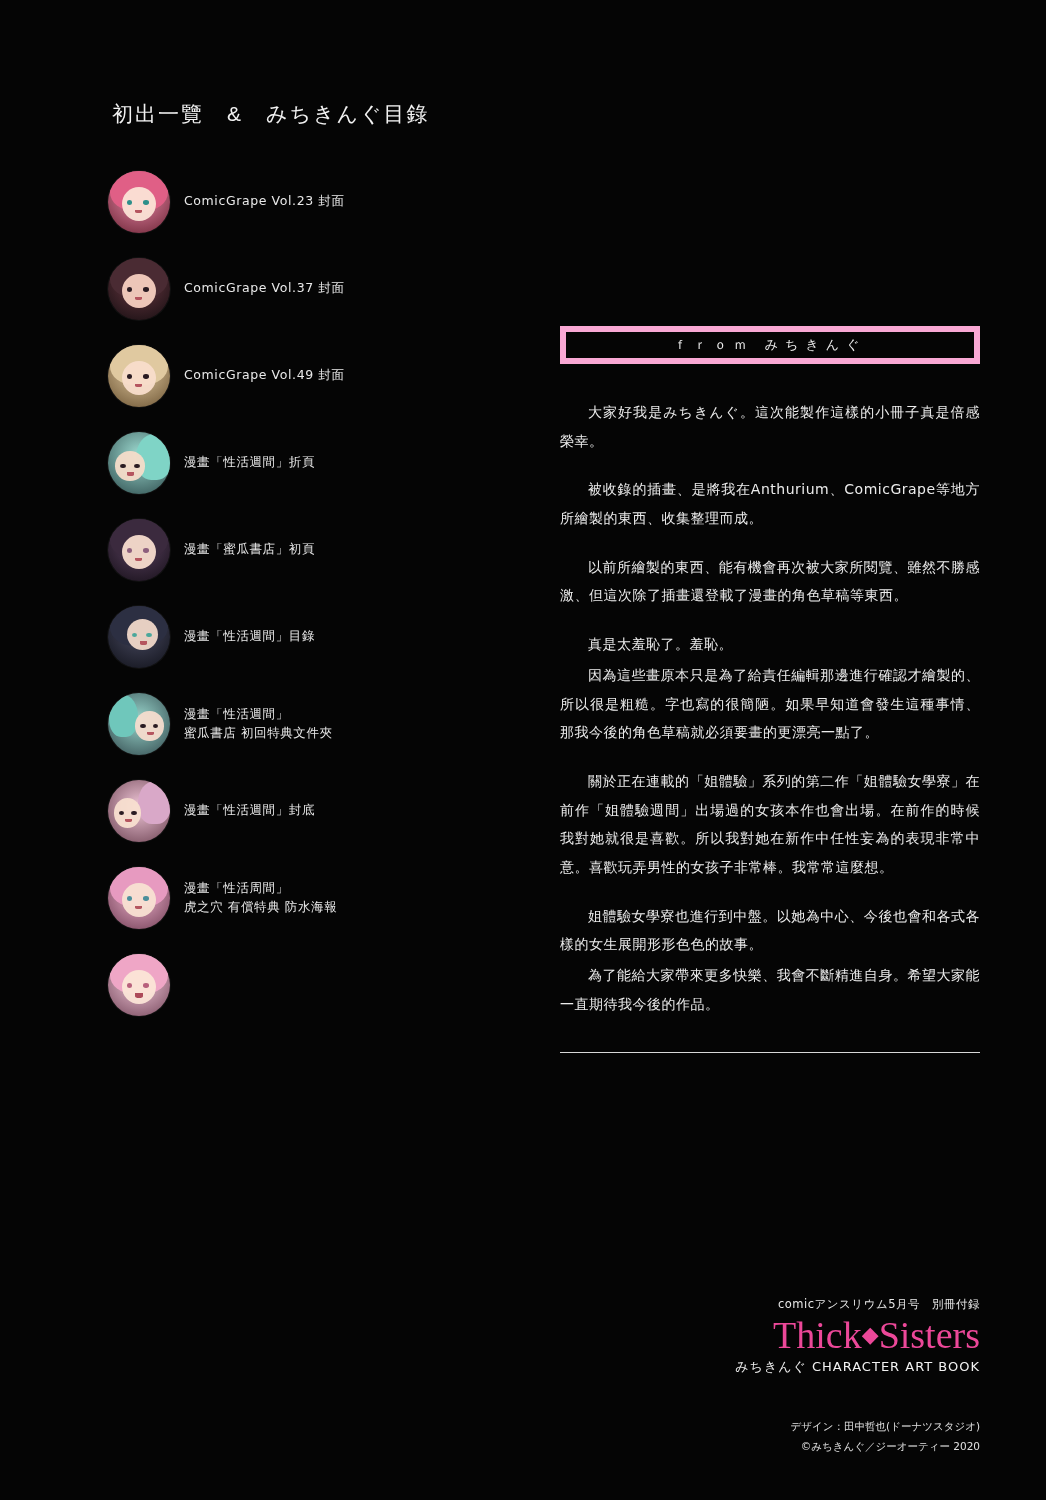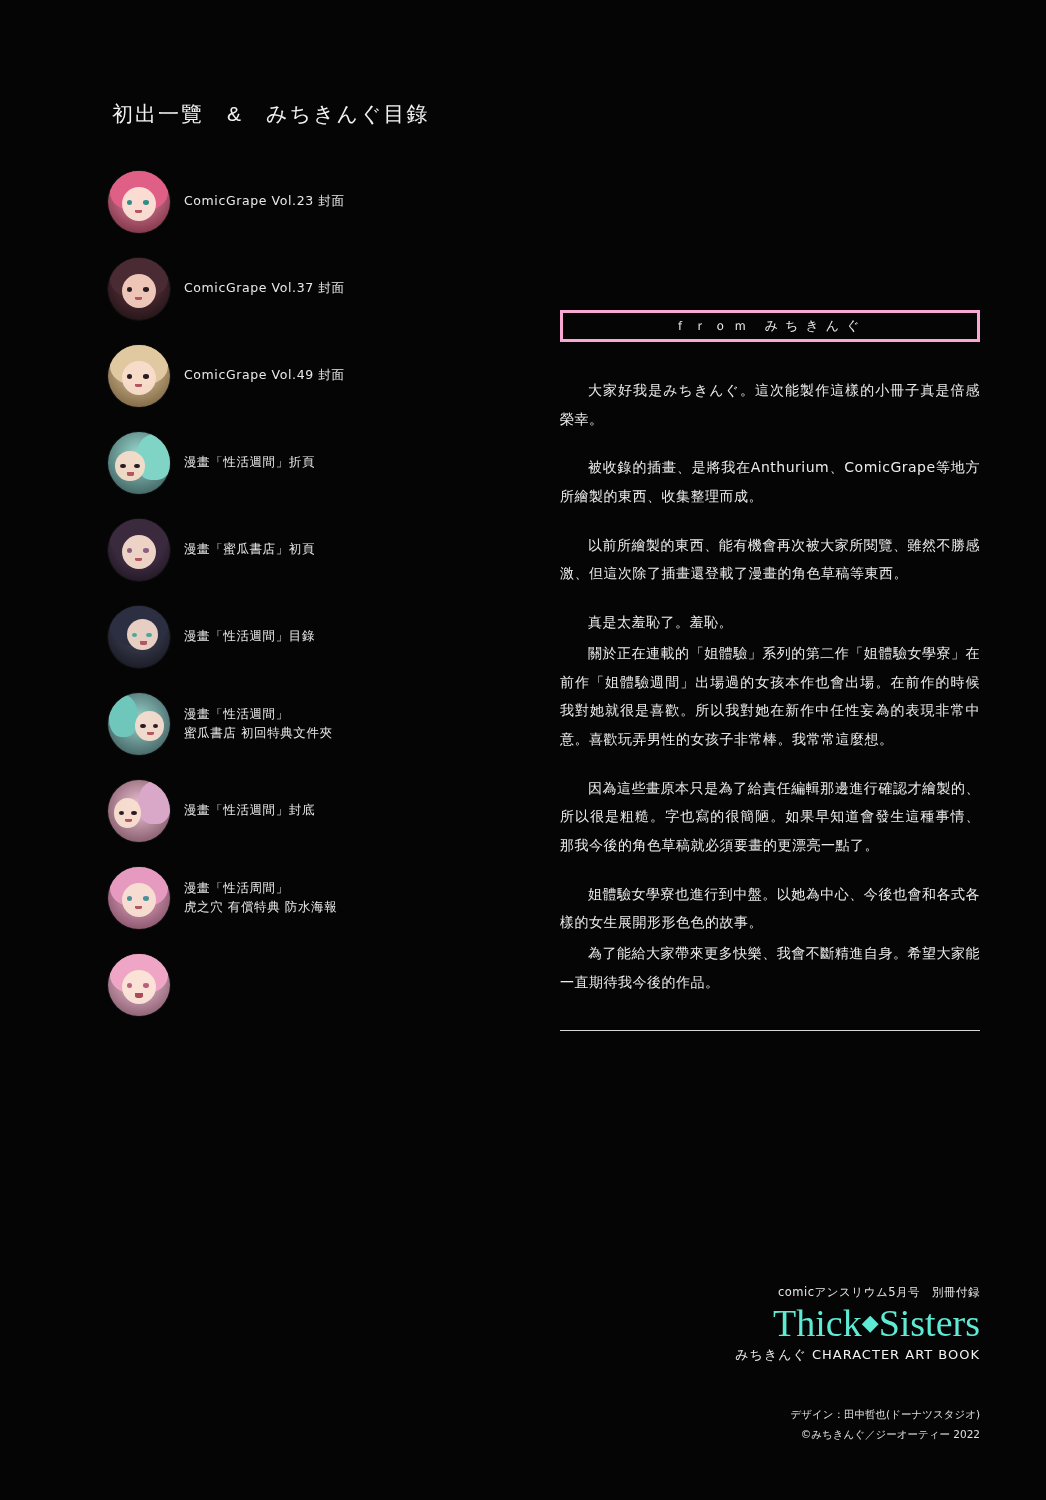--- a/index.html
+++ b/index.html
@@ -109,29 +109,30 @@
   }
 
   
   .right-col {
     position: absolute;
     left: 560px;
     top: 310px;
     width: 420px;
   }
   .from-box {
-    border: 3px solid #f9a8d4;
+    border: 6px solid #f9a8d4;
     height: 26px;
     line-height: 26px;
     text-align: center;
     font-size: 13px;
     letter-spacing: 7px;
     color: #f0f0f0;
     margin-bottom: 34px;
     font-family: "DejaVu Sans", sans-serif;
+    margin-top: 16px;
   }
   .para {
     font-size: 14px;
     line-height: 2.05;
     color: #ececec;
     margin: 0 0 20px 0;
     text-indent: 2em;
     letter-spacing: 0.5px;
     font-family: "DejaVu Sans", sans-serif;
     text-align: justify;
@@ -150,26 +151,27 @@
     left: 560px;
     top: 1285px;
     width: 420px;
     text-align: right;
   }
   .colophon .sup {
     font-size: 11.5px;
     color: #e8e8e8;
     letter-spacing: 0.5px;
     font-family: "DejaVu Sans", sans-serif;
+    margin-top: 12px;
   }
   .logo {
     font-family: "Liberation Serif", serif;
     font-size: 38px;
     letter-spacing: 0px;
-    color: #5eead4;
+    color: #ec4899;
     margin: 4px 0 2px 0;
     line-height: 1.05;
     white-space: nowrap;
   }
   .logo .dot {
     font-size: 22px;
     vertical-align: 6px;
   }
   .logo-sub {
     font-size: 13px;
@@ -320,29 +322,29 @@
 
   </div>
 
   <div class="right-col">
     <div class="from-box">ｆｒｏｍ みちきんぐ</div>
 
     <p class="para">大家好我是みちきんぐ。這次能製作這樣的小冊子真是倍感榮幸。</p>
     <p class="para">被收錄的插畫、是將我在Anthurium、ComicGrape等地方所繪製的東西、收集整理而成。</p>
     <p class="para">以前所繪製的東西、能有機會再次被大家所閱覽、雖然不勝感激、但這次除了插畫還登載了漫畫的角色草稿等東西。</p>
     <p class="para tight">真是太羞恥了。羞恥。</p>
+    <p class="para">因為這些畫原本只是為了給責任編輯那邊進行確認才繪製的、所以很是粗糙。字也寫的很簡陋。如果早知道會發生這種事情、那我今後的角色草稿就必須要畫的更漂亮一點了。</p>
     <p class="para">關於正在連載的「姐體驗」系列的第二作「姐體驗女學寮」在前作「姐體驗週間」出場過的女孩本作也會出場。在前作的時候我對她就很是喜歡。所以我對她在新作中任性妄為的表現非常中意。喜歡玩弄男性的女孩子非常棒。我常常這麼想。</p>
-    <p class="para">因為這些畫原本只是為了給責任編輯那邊進行確認才繪製的、所以很是粗糙。字也寫的很簡陋。如果早知道會發生這種事情、那我今後的角色草稿就必須要畫的更漂亮一點了。</p>
     <p class="para tight">姐體驗女學寮也進行到中盤。以她為中心、今後也會和各式各樣的女生展開形形色色的故事。</p>
     <p class="para">為了能給大家帶來更多快樂、我會不斷精進自身。希望大家能一直期待我今後的作品。</p>
 
     <div class="rule"></div>
   </div>
 
   <div class="colophon">
     <div class="sup">comicアンスリウム5月号　別冊付録</div>
     <div class="logo"><span>Thick</span><span class="dot">◆</span><span>Sisters</span></div>
     <div class="logo-sub">みちきんぐ CHARACTER ART BOOK</div>
     <div class="credit-small">デザイン：田中哲也(ドーナツスタジオ)</div>
-    <div class="credit-small" style="margin-top:2px;">©みちきんぐ／ジーオーティー 2022</div>
+    <div class="credit-small" style="margin-top:2px;">©みちきんぐ／ジーオーティー 2020</div>
   </div>
 
 </div>
 
 </body></html>

